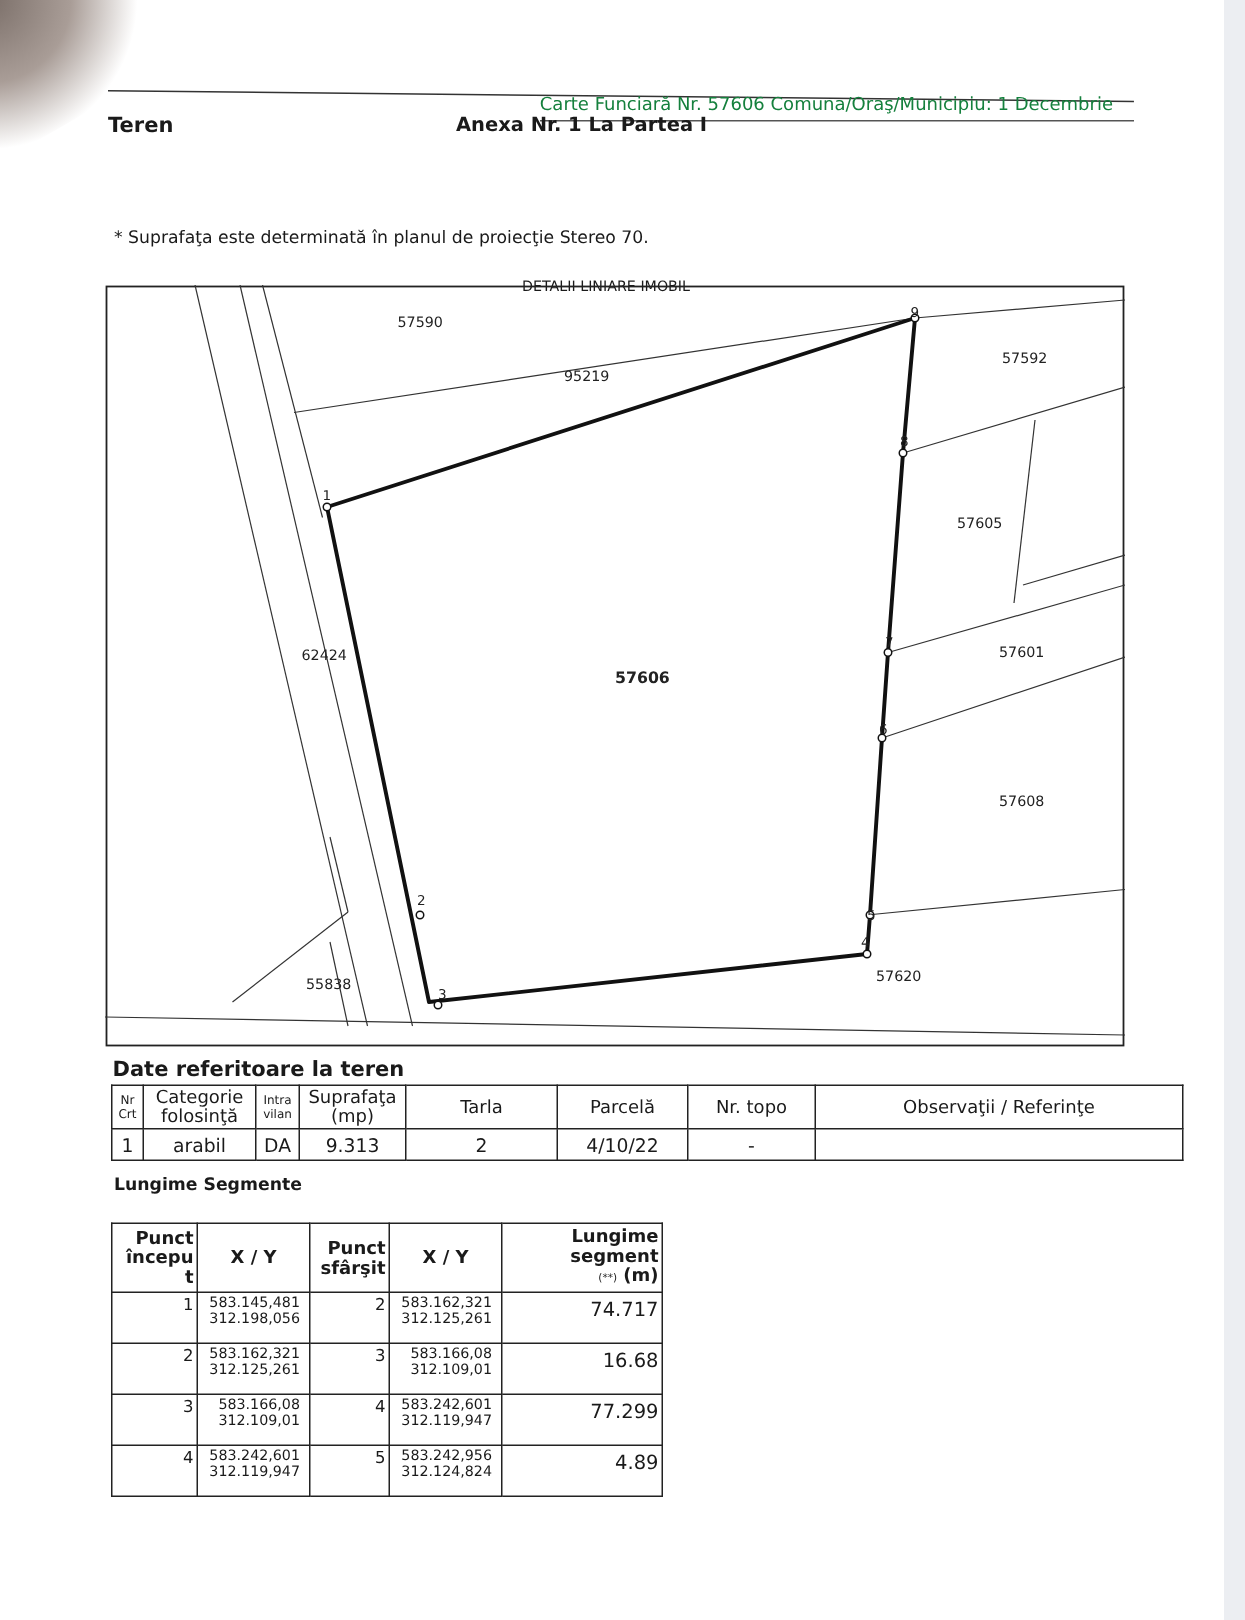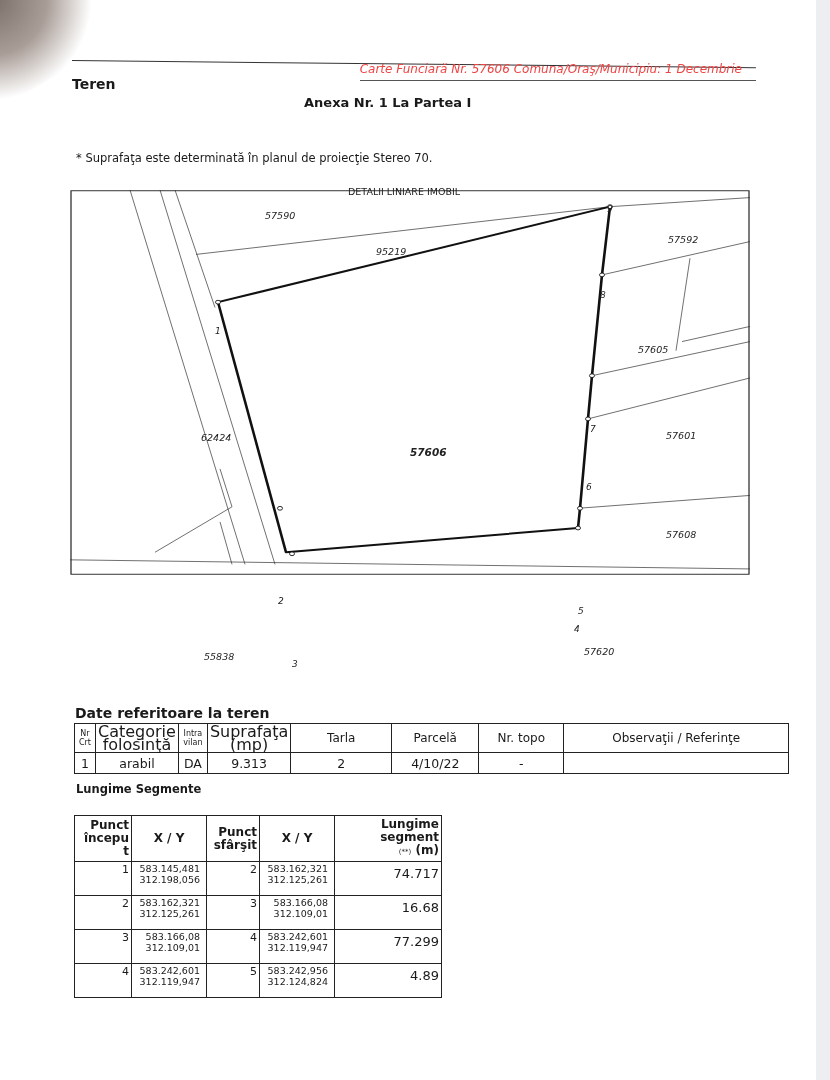--- a/index.html
+++ b/index.html
@@ -10,43 +10,43 @@
   }
   .shadow-corner {
     position:absolute; left:-40px; top:-60px; width:140px; height:140px;
     background:radial-gradient(circle at 30% 30%, #7a6e68 0%, #a99d97 40%, rgba(255,255,255,0) 72%);
     transform:rotate(-30deg);
   }
   .right-strip { position:absolute; right:0; top:0; width:14px; height:1080px; background:#eceef2; }
   .page { position:absolute; left:0; top:0; width:816px; height:1080px; }
 
   .hdr-line { position:absolute; left:72px; top:60px; width:684px; height:0; border-top:1.5px solid #333; transform:rotate(0.6deg); transform-origin:left; }
-  .hdr-carte { position:absolute; right:74px; top:62px; font-style:italic; font-size:12px; color:#ef4444; }
+  .hdr-carte { position:absolute; right:74px; top:62px; font-size:12px; color:#15803d; }
   .hdr-carte-line { position:absolute; left:360px; top:80px; width:396px; border-top:1px solid #555; }
-  .anexa { position:absolute; left:304px; top:76px; font-size:13px; font-weight:bold;margin-top:19px; }
+  .anexa { position:absolute; left:304px; top:76px; font-size:13px; font-weight:bold; }
   .teren-title { position:absolute; left:72px; top:76px; font-size:14px; font-weight:bold; }
 
   table { border-collapse:collapse; }
   .t-teren { position:absolute; left:72px; top:110px; width:688px; font-size:12px; }
   .t-teren td { border:1.5px solid #222; padding:1px 4px; text-align:center; height:16px; }
   .t-teren td.obs-val { text-align:left; font-size:10.5px; }
   .footnote { position:absolute; left:76px; top:151px; font-size:11.5px; }
 
   .map-title { position:absolute; left:348px; top:186px; font-size:9.5px; }
-  .map { position:absolute; left:70px; top:190px; width:680px; height:385px;font-style:italic; }
+  .map { position:absolute; left:70px; top:190px; width:680px; height:508px; }
   .map svg { width:100%; height:100%; }
   .map-label { position:absolute; font-size:9.5px; color:#222; }
   .map-label.main { font-weight:bold; font-size:10.5px; }
   .pt-label { position:absolute; font-size:9px; color:#222; }
 
   .date-title { position:absolute; left:75px; top:705px; font-size:14px; font-weight:bold; }
   .t-date { position:absolute; left:74px; top:723px; width:715px; font-size:12px; }
   .t-date th, .t-date td { border:1.5px solid #222; text-align:center; font-weight:normal; padding:1px 2px; }
   .t-date th.small { font-size:8px; line-height:9px; }
-  .t-date th.med { font-size:16px; line-height:13px;margin-top:19px; }
+  .t-date th.med { font-size:12px; line-height:13px;margin-top:19px; }
   .t-date td { height:18px; font-size:12.5px; }
 
   .lung-title { position:absolute; left:76px; top:782px; font-size:11.5px; font-weight:bold; }
   .lung-sub { position:absolute; left:76px; top:804px; font-size:12px; font-weight:bold; }
 
   .t-seg { position:absolute; left:74px; top:815px; width:368px; font-size:12px; }
   .t-seg th, .t-seg td { border:1.5px solid #222; }
   .t-seg th { font-weight:bold; font-size:12px; line-height:13px; padding:2px 2px; }
   .t-seg th.left { text-align:right; }
   .t-seg td { height:28px; vertical-align:top; padding:1px 2px; }

